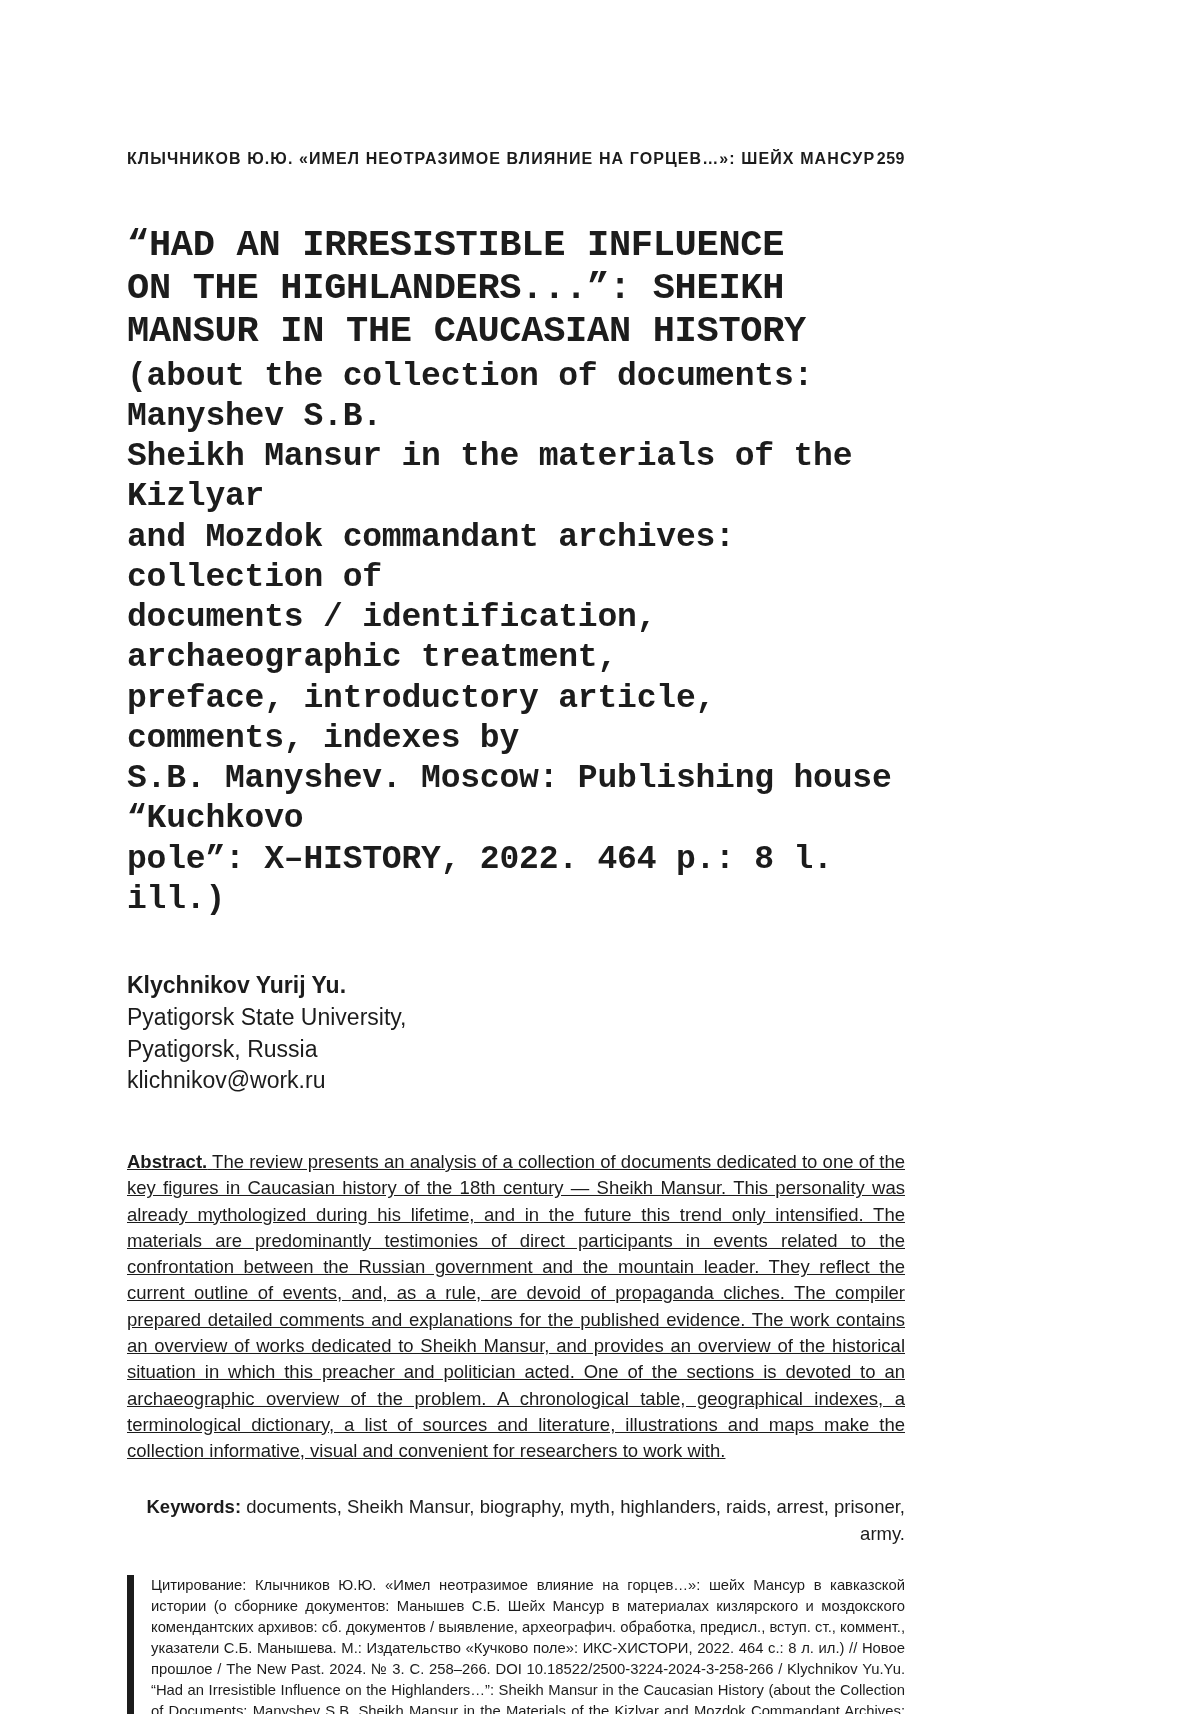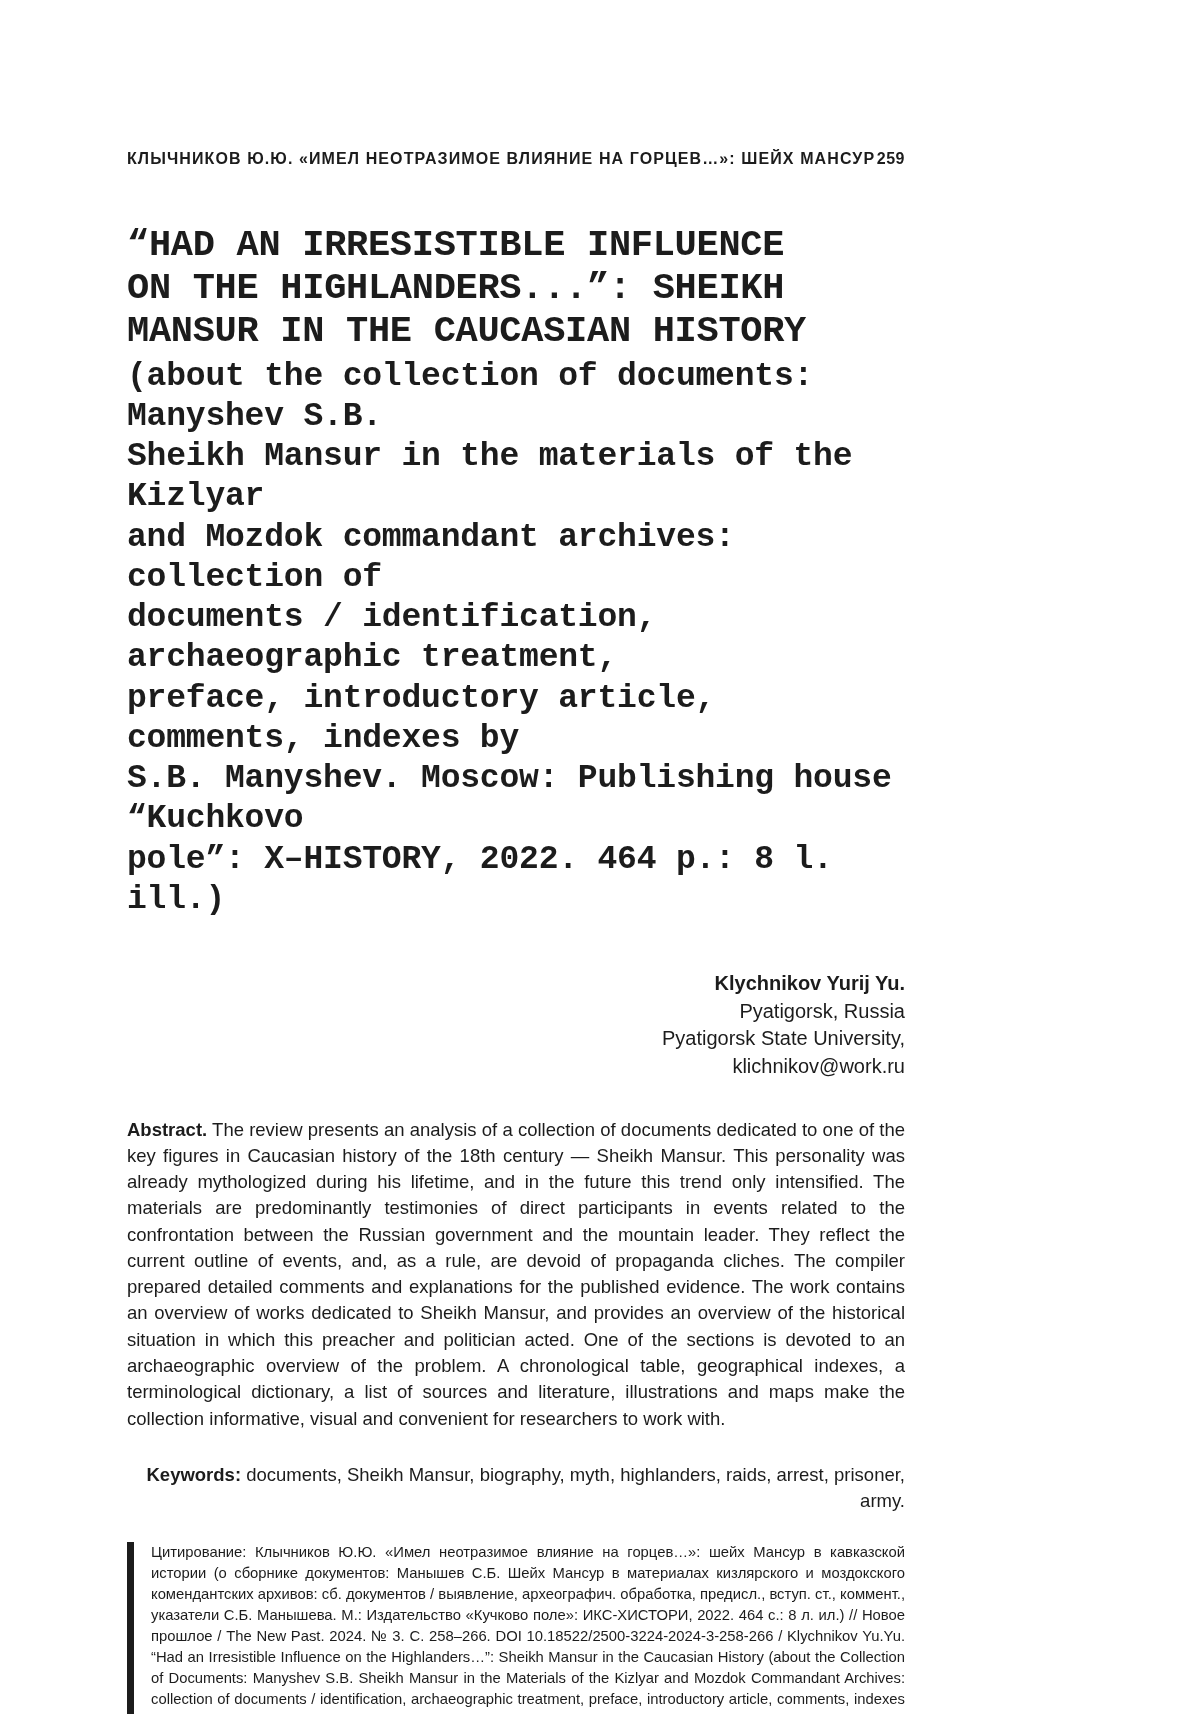--- a/index.html
+++ b/index.html
@@ -47,35 +47,35 @@
   .title-sub {
     font-size: 33px;
     line-height: 1.22;
     letter-spacing: -0.2px;
     white-space: pre-line;
     margin: 4px 0 0 0;
     font-weight: 700;
   }
   .author-block {
     margin-top: 50px;
-    font-size: 20px;
+    font-size: 23px;
     line-height: 1.38;
-    text-align: right;
   }
   .author-name {
     font-weight: 700;
   }
   .abstract, .keywords {
     font-size: 18.5px;
     line-height: 1.42;
     text-align: justify;
     margin: 0;
   }
   .abstract {
-    margin-top: 36px;
+    margin-top: 52px;
+    text-decoration: underline;
   }
   .keywords {
     margin-top: 30px;
     text-align: right;
   }
   .bold-label {
     font-weight: 700;
   }
   .citation {
     margin-top: 28px;
@@ -113,22 +113,22 @@
 Sheikh Mansur in the materials of the Kizlyar
 and Mozdok commandant archives: collection of
 documents / identification, archaeographic treatment,
 preface, introductory article, comments, indexes by
 S.B. Manyshev. Moscow: Publishing house “Kuchkovo
 pole”: X–HISTORY, 2022. 464 p.: 8 l. ill.)</div>
   </div>
 
   <div class="author-block">
     <div class="author-name">Klychnikov Yurij Yu.</div>
+    <div>Pyatigorsk State University,</div>
     <div>Pyatigorsk, Russia</div>
-    <div>Pyatigorsk State University,</div>
     <div>klichnikov@work.ru</div>
   </div>
 
   <p class="abstract"><span class="bold-label">Abstract.</span> <span>The review presents an analysis of a collection of documents dedicated to one of the key figures in Caucasian history of the 18th century — Sheikh Mansur. This personality was already mythologized during his lifetime, and in the future this trend only intensified. The materials are predominantly testimonies of direct participants in events related to the confrontation between the Russian government and the mountain leader. They reflect the current outline of events, and, as a rule, are devoid of propaganda cliches. The compiler prepared detailed comments and explanations for the published evidence. The work contains an overview of works dedicated to Sheikh Mansur, and provides an overview of the historical situation in which this preacher and politician acted. One of the sections is devoted to an archaeographic overview of the problem. A chronological table, geographical indexes, a terminological dictionary, a list of sources and literature, illustrations and maps make the collection informative, visual and convenient for researchers to work with.</span></p>
 
   <p class="keywords"><span class="bold-label">Keywords:</span> <span>documents, Sheikh Mansur, biography, myth, highlanders, raids, arrest, prisoner, army.</span></p>
 
   <div class="citation">
     <p>Цитирование: Клычников Ю.Ю. «Имел неотразимое влияние на горцев…»: шейх Мансур в кавказской истории (о сборнике документов: Манышев С.Б. Шейх Мансур в материалах кизлярского и моздокского комендантских архивов: сб. документов / выявление, археографич. обработка, предисл., вступ. ст., коммент., указатели С.Б. Манышева. М.: Издательство «Кучково поле»: ИКС-ХИСТОРИ, 2022. 464 с.: 8 л. ил.) // Новое прошлое / The New Past. 2024. № 3. С. 258–266. DOI 10.18522/2500-3224-2024-3-258-266 / Klychnikov Yu.Yu. “Had an Irresistible Influence on the Highlanders…”: Sheikh Mansur in the Caucasian History (about the Collection of Documents: Manyshev S.B. Sheikh Mansur in the Materials of the Kizlyar and Mozdok Commandant Archives: collection of documents / identification, archaeographic treatment, preface, introductory article, comments, indexes by S.B. Manyshev. Moscow: Publishing house “Kuchkovo pole”: X–HISTORY, 2022. 464 p.: 8 l. ill.), in Novoe Proshloe / The New Past. 2024. No. 3. Pp. 258–266. DOI 10.18522/2500-3224-2024-3-258-266.</p>
   </div>

